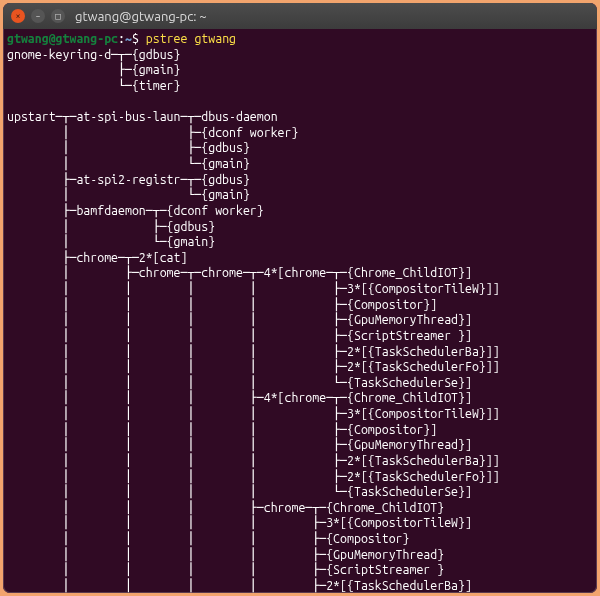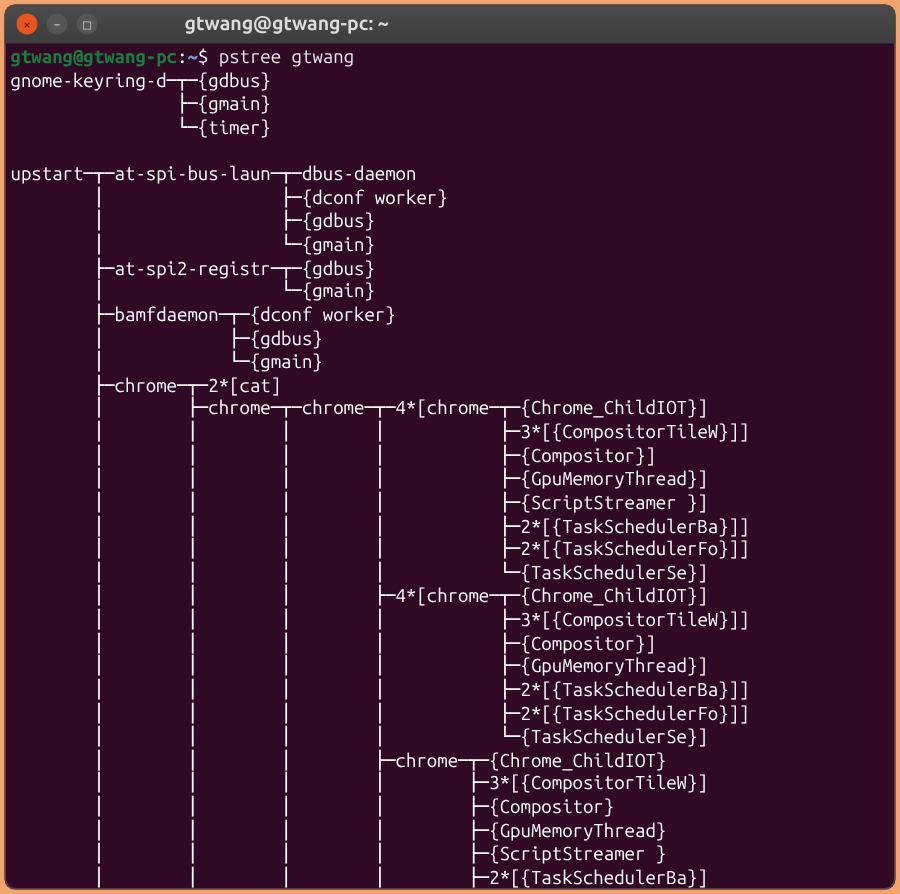--- a/index.html
+++ b/index.html
@@ -44,35 +44,34 @@
     justify-content: center;
     font-size: 9px;
     color: #ccc;
     line-height: 1;
   }
   .tb-btn.close { background: #e95420; color: #3a1a0e; }
   .tb-title {
     color: #dcdcdc;
     font-family: "Ubuntu", sans-serif;
     font-size: 13px;
-    font-weight: bold;
-    margin-left: 48px;
+    font-weight: normal;
   }
   .term {
     padding: 2px 4px 4px 4px;
     white-space: pre;
     line-height: 1.26;
     letter-spacing: 0px;
     color: #ffffff;
     font-size: 12.4px;
   }
   .prompt-user { color: #15803d; font-weight: bold; }
   .prompt-sep { color: #ffffff; }
   .prompt-dir { color: #729fcf; font-weight: bold; }
-  .cmd { color: #e5e5e5; }
+  .cmd { color: #fde047; }
 </style>
 </head>
 <body>
 
 <div class="window">
   <div class="titlebar">
     <div class="tb-buttons">
       <div class="tb-btn close">×</div>
       <div class="tb-btn">–</div>
       <div class="tb-btn">□</div>

